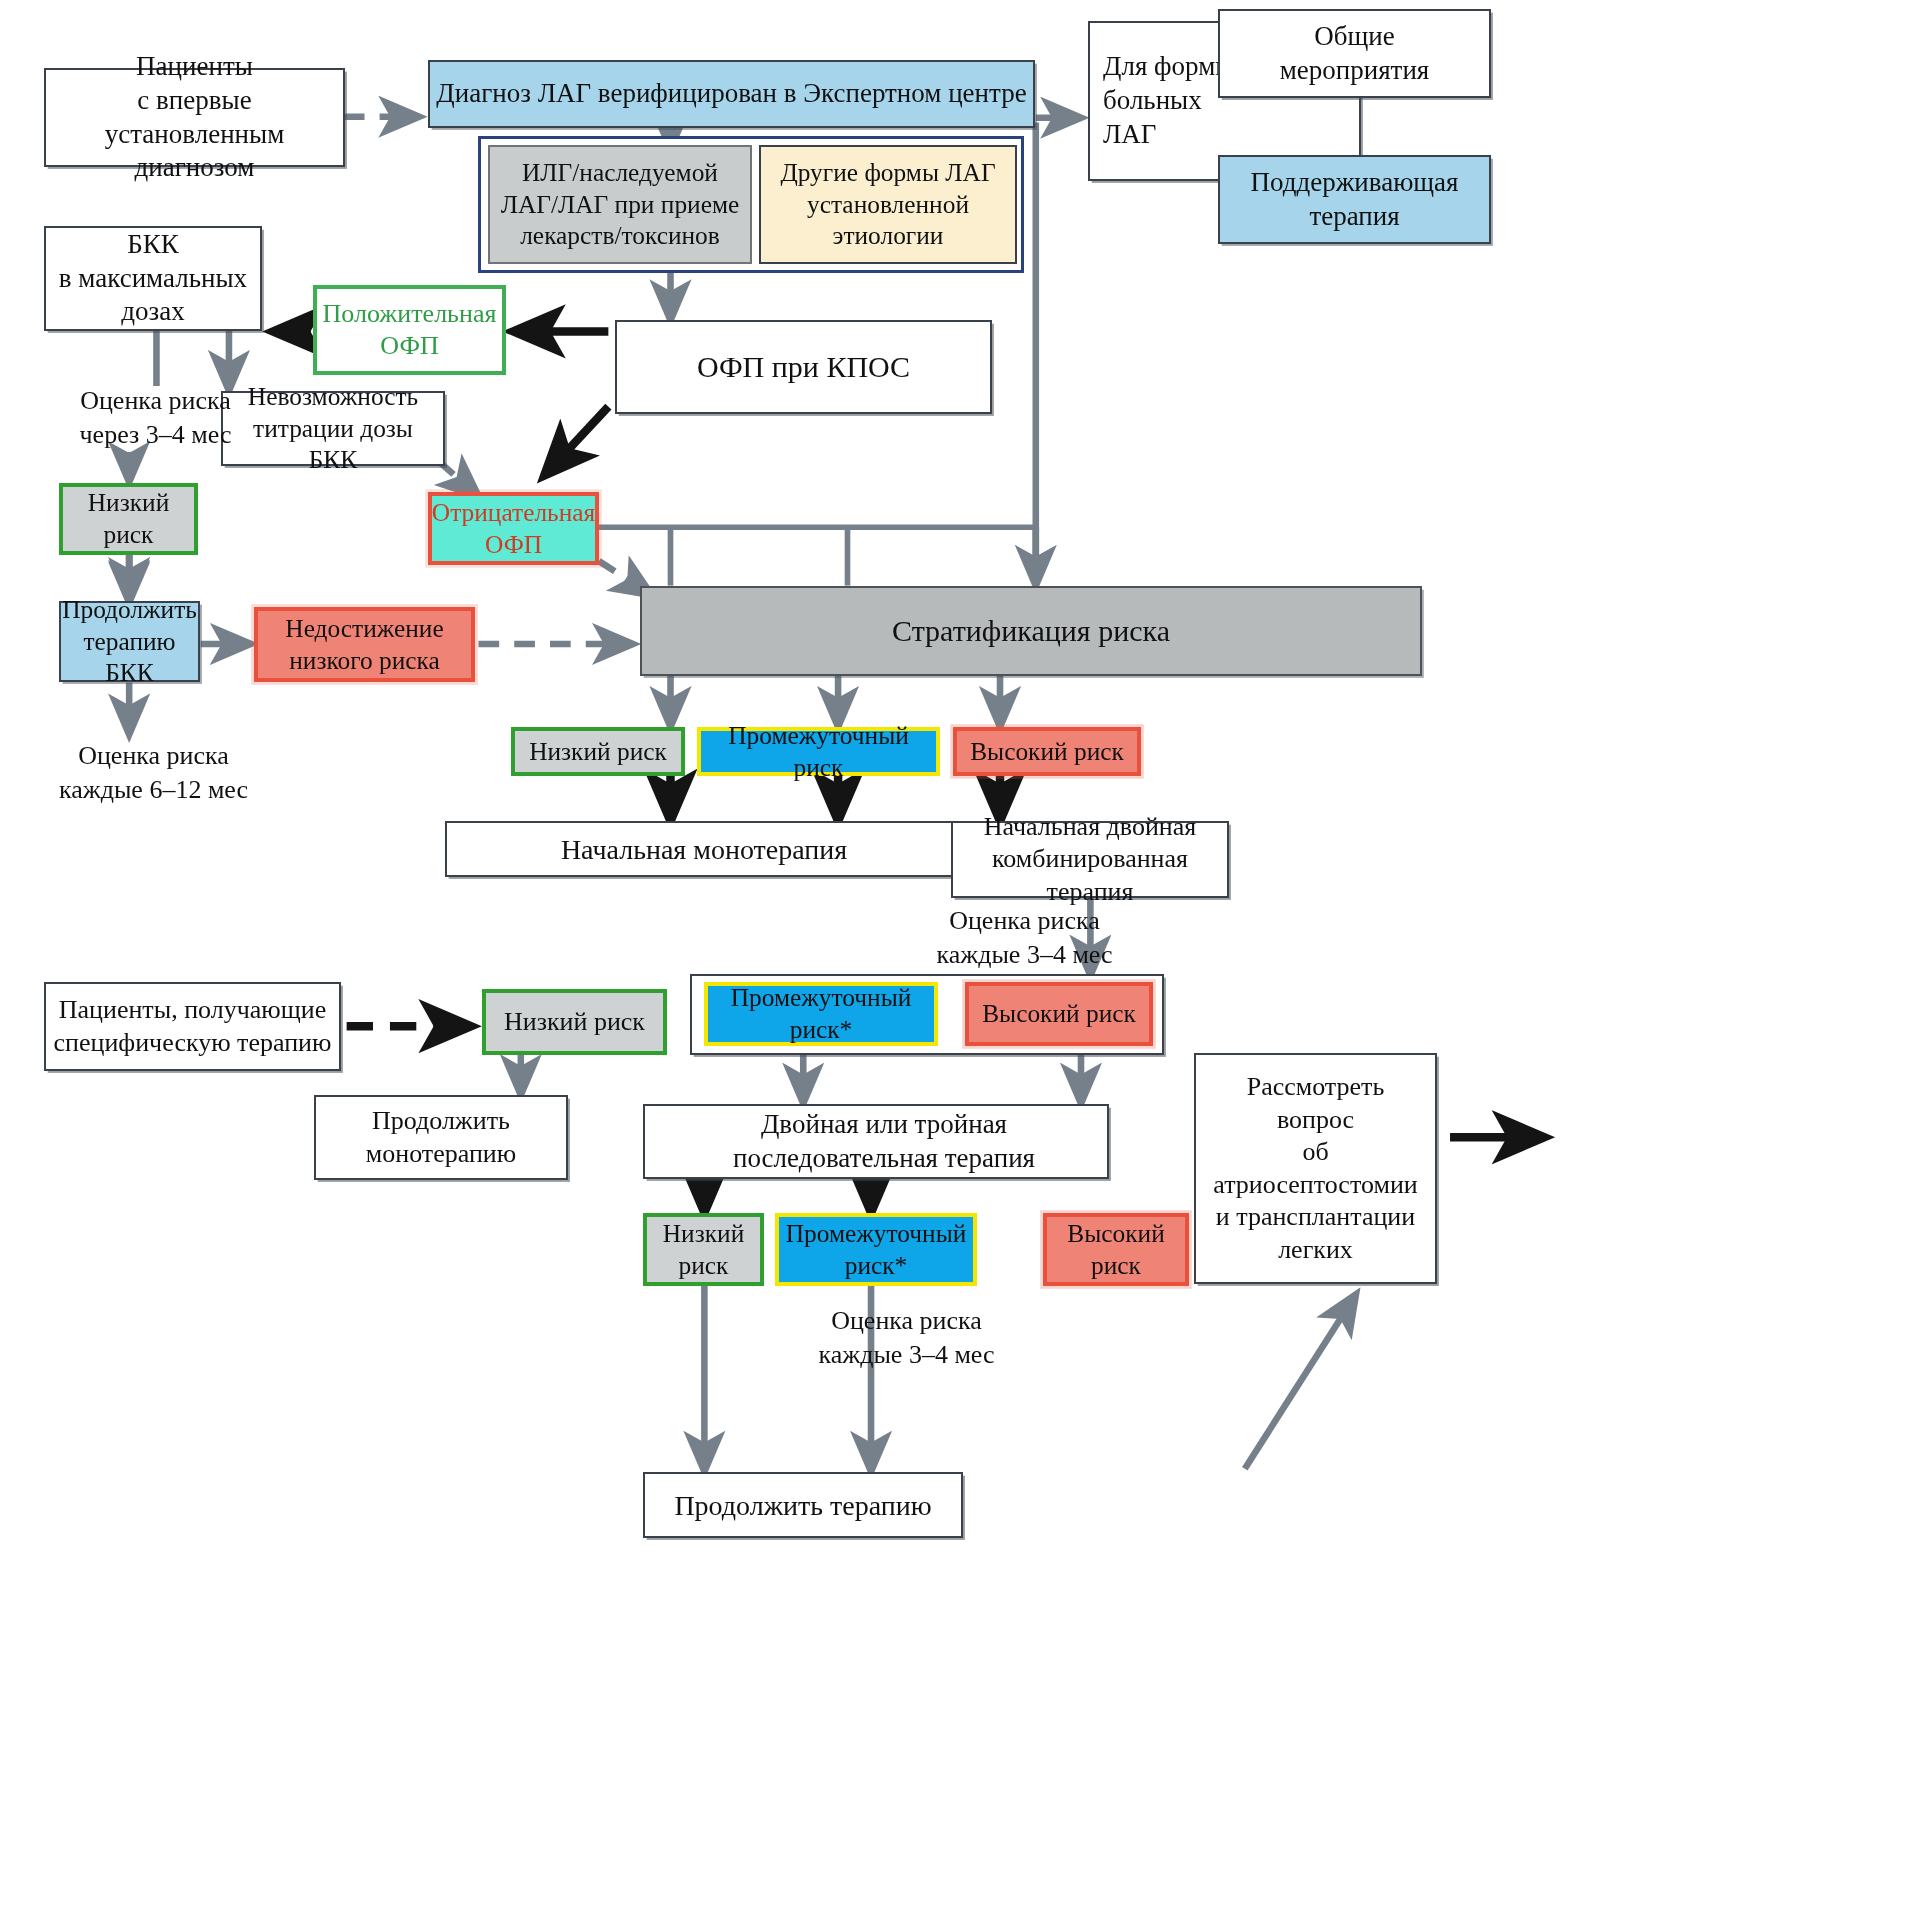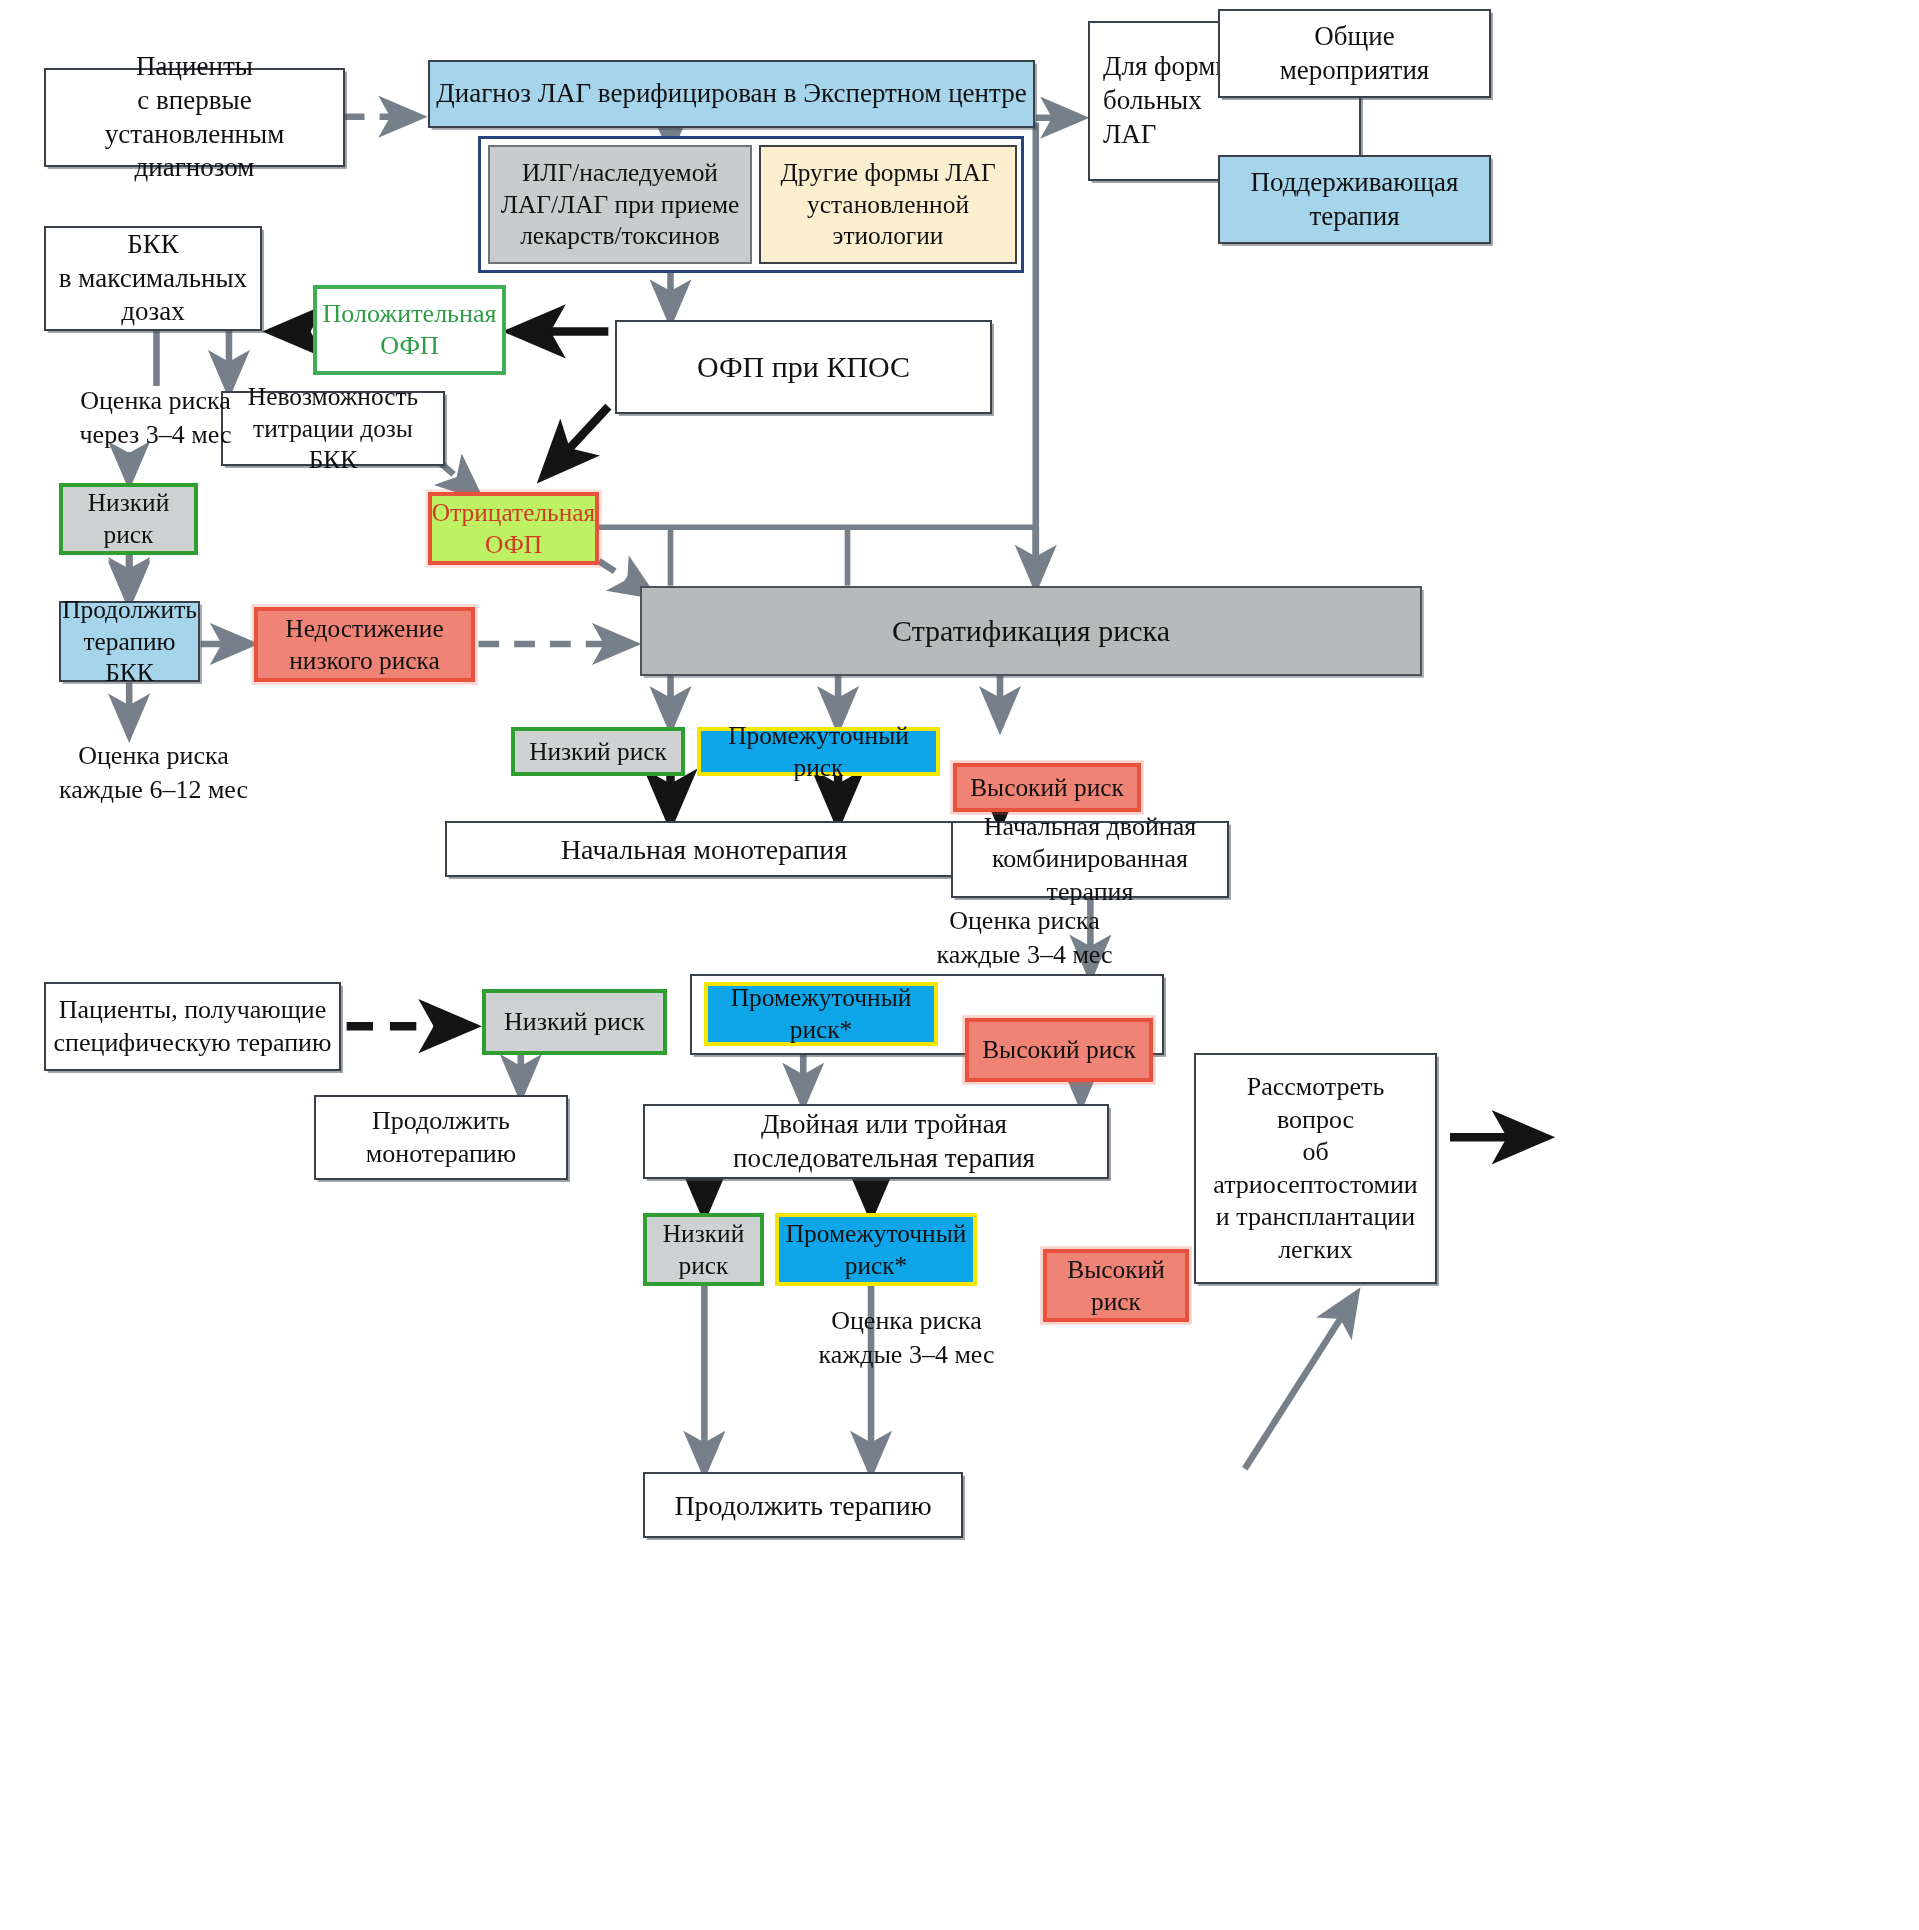--- a/index.html
+++ b/index.html
@@ -13,22 +13,22 @@
   
   .plain{background:#fff;border:2.8px solid #3a414a;box-shadow:2.8px 2.8px 0 -0.9px rgba(70,78,88,.55);}
   .blue{background:#a6d4ea;border:2.8px solid #3a414a;box-shadow:2.8px 2.8px 0 -0.9px rgba(70,78,88,.5);}
   .grey{background:#c9cccd;border:2.8px solid #6e7478;}
   .cream{background:#fbefd0;border:2.8px solid #3a414a;}
   .navyframe{background:#fff;border:3.8px solid #27427c;}
   .greyband{background:#b6babb;border:2.8px solid #4c5257;box-shadow:2.8px 2.8px 0 -0.9px rgba(70,78,88,.45);}
 
   .risk-low{background:#cfd2d3;border:4.7px solid #2fa02f;}
   .risk-mid{background:#0ea5e9;border:4.7px solid #f5e600;}
-  .risk-high{background:#ef8476;border:4.7px solid #e8523c;box-shadow:0 0 0 2.8px rgba(232,82,60,.25);margin-top:36px;}
-  .neg{background:#bef264;border:4.7px solid #e8523c;color:#cf3c23;box-shadow:0 0 0 2.8px rgba(232,82,60,.18);}
+  .risk-high{background:#ef8476;border:4.7px solid #e8523c;box-shadow:0 0 0 2.8px rgba(232,82,60,.25);}
+  .neg{background:#5eead4;border:4.7px solid #e8523c;color:#cf3c23;box-shadow:0 0 0 2.8px rgba(232,82,60,.18);}
   .pos{background:#fff;border:4.7px solid #3fae54;color:#2e9d45;}
   .red-fill{background:#ef8476;border:4.7px solid #e8523c;box-shadow:0 0 0 2.8px rgba(232,82,60,.22);}
 
   .lbl{position:absolute;text-align:center;line-height:1.3;color:#111;}
 
   svg.edges{position:absolute;left:0;top:0;width:1920px;height:1930px;pointer-events:none;}
 </style>
 </head>
 <body>
 

